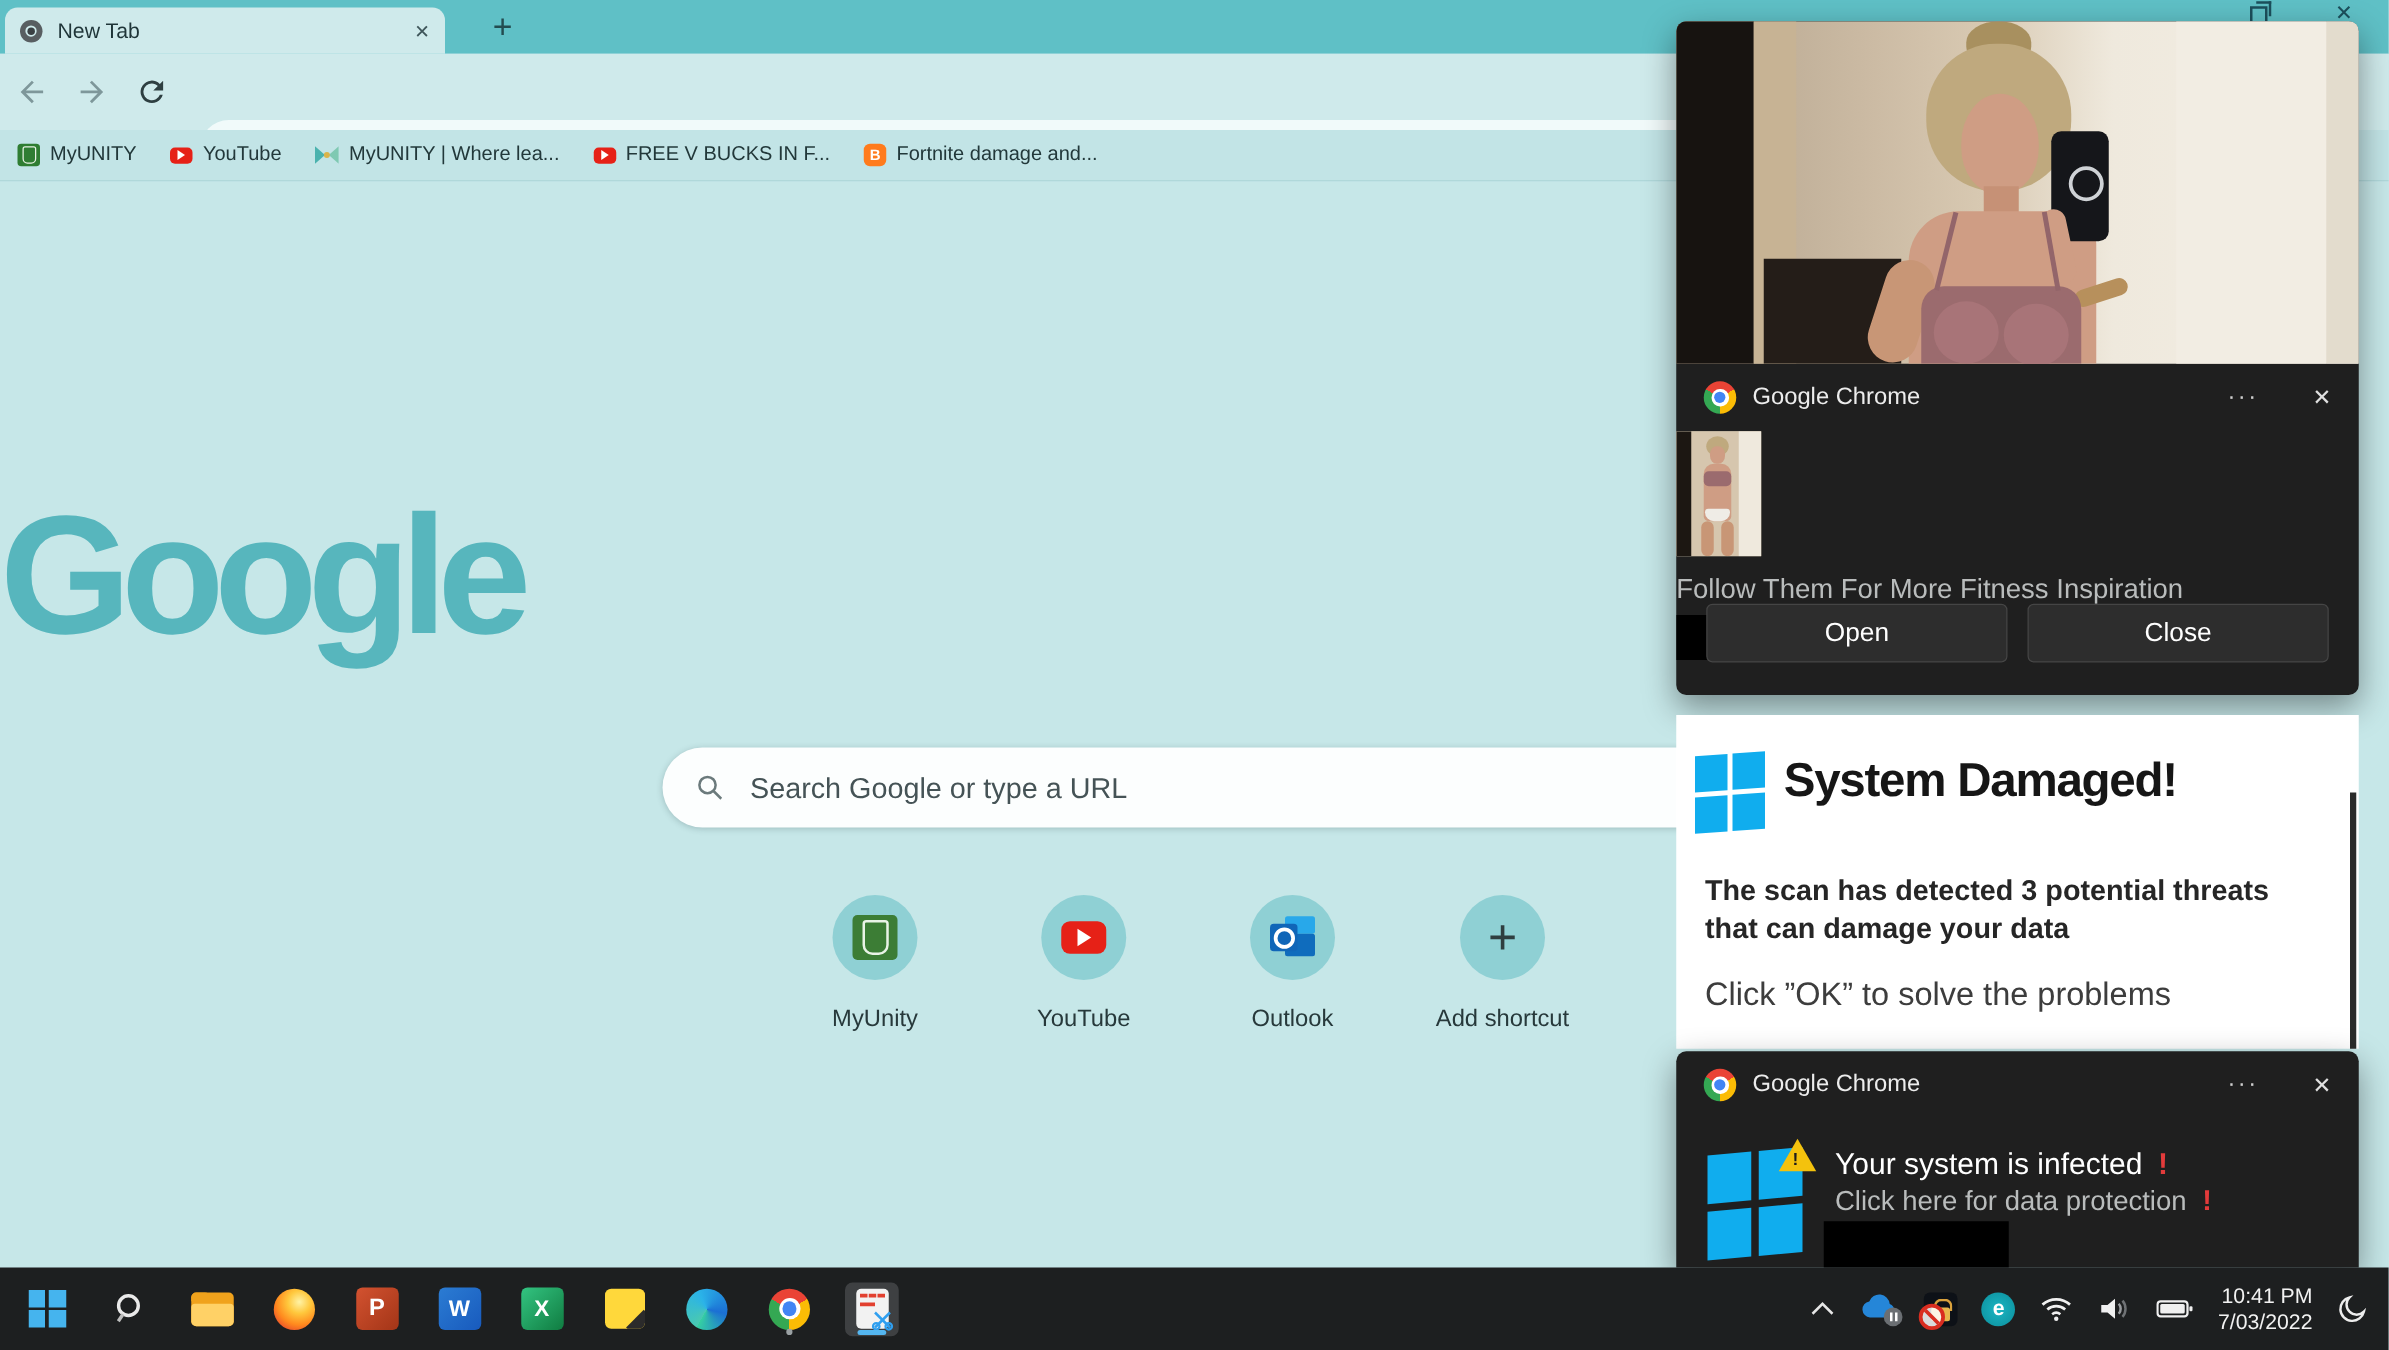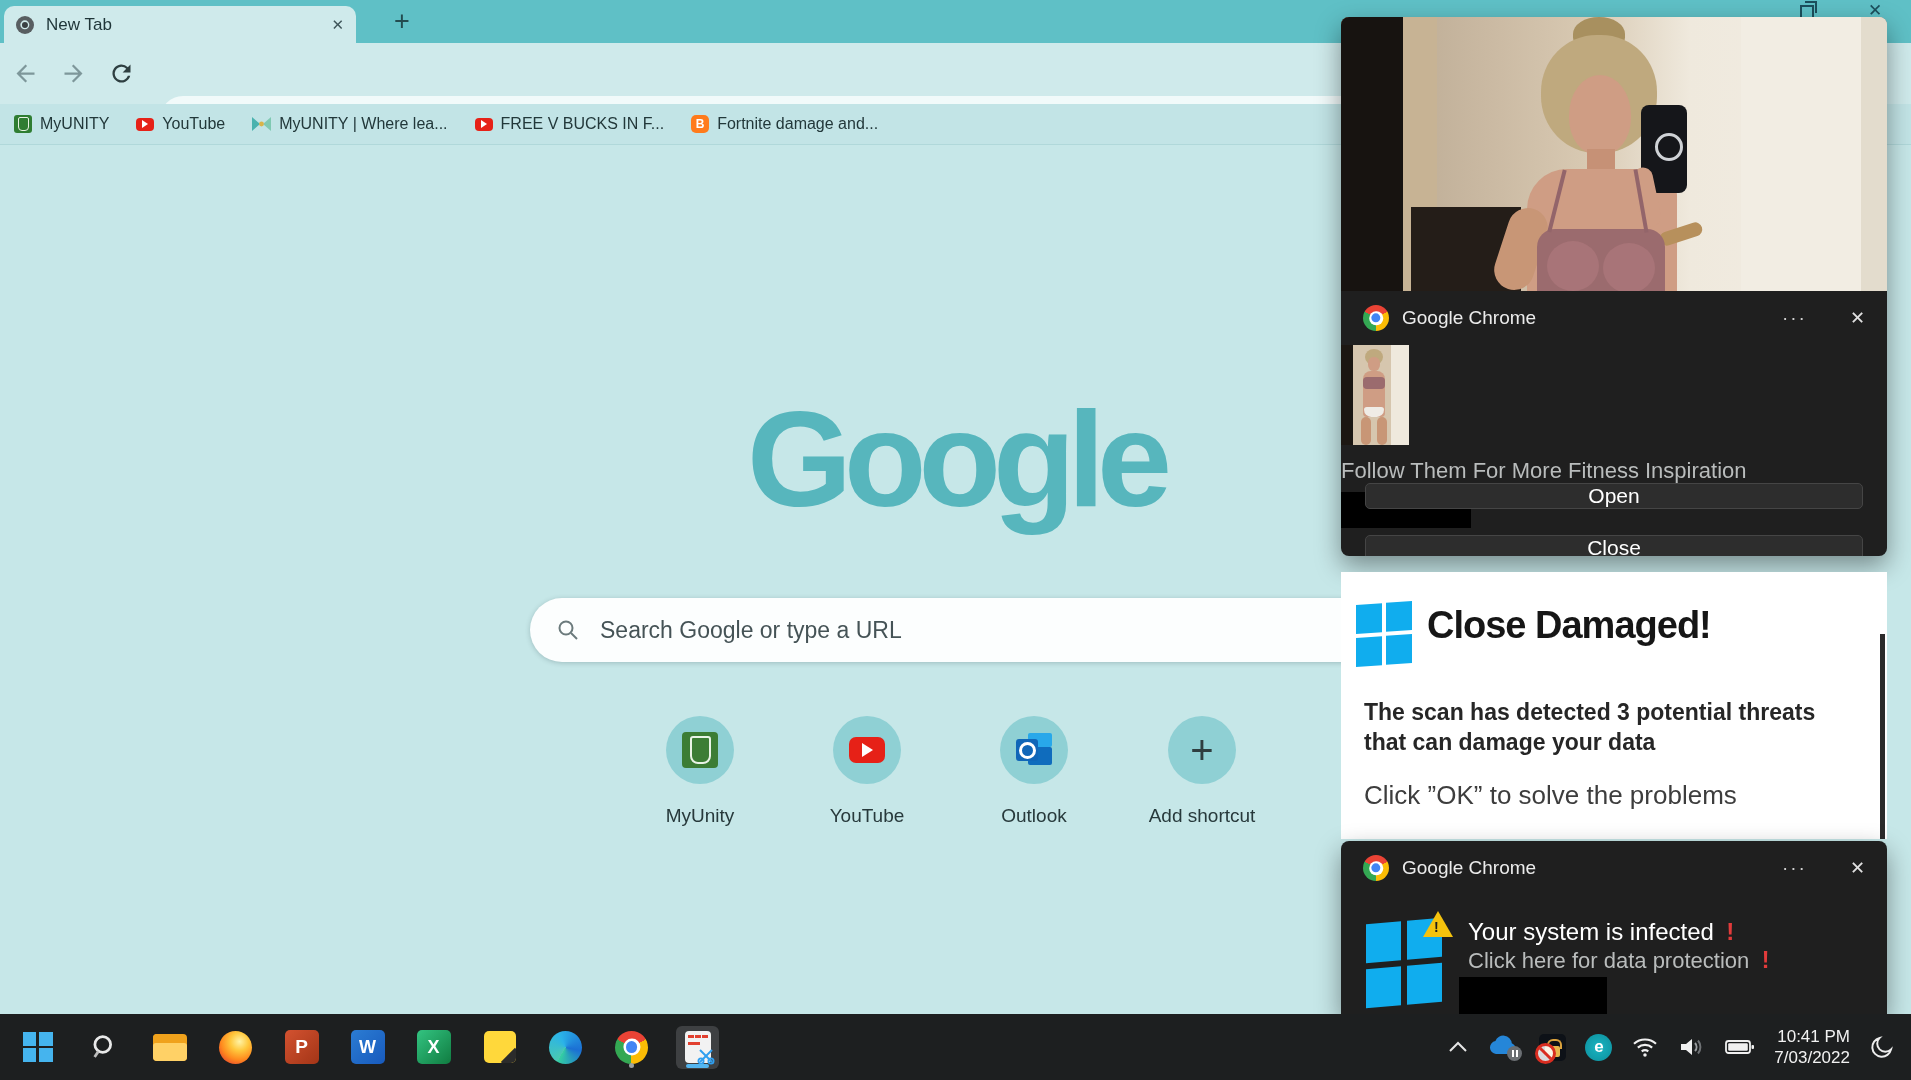--- a/index.html
+++ b/index.html
@@ -23,21 +23,21 @@
   .urlbar{position:absolute;left:160px;top:53px;width:1235px;height:46px;border-radius:23px;
        background:#f1fafa;display:flex;align-items:center;padding-left:20px;box-sizing:border-box;gap:15px;}
   .url-placeholder{font-size:20px;color:#5a6b6d;}
 
   .bookmarksbar{position:absolute;left:0;top:104px;width:1911px;height:41px;background:#c2e4e6;
        display:flex;align-items:center;padding-left:14px;box-sizing:border-box;gap:27px;
        border-bottom:1px solid #b0d8da;}
   .bm{display:flex;align-items:center;gap:8px;font-size:16px;color:#22383a;}
 
   
-  .glogo{position:absolute;left:0;top:392px;width:1911px;text-align:center;font-size:135px;
+  .glogo{position:absolute;left:0;top:392px;width:1911px;text-align:left;font-size:135px;
        font-weight:bold;letter-spacing:-8px;color:#57b6bd;line-height:1;}
   .searchpill{position:absolute;left:530px;top:598px;width:862px;height:64px;background:#fcfefe;
        border-radius:32px;box-shadow:0 1px 5px rgba(38,66,70,.25);display:flex;align-items:center;
        padding:0 26px;box-sizing:border-box;gap:20px;}
   .search-placeholder{font-size:23px;color:#455356;flex:1;}
   .tile{position:absolute;width:120px;text-align:center;}
   .tile-circle{width:68px;height:68px;border-radius:50%;background:#8fd0d4;margin:0 auto;
        display:flex;align-items:center;justify-content:center;}
   .tile-label{margin-top:21px;font-size:19px;color:#27393b;}
 
@@ -274,34 +274,34 @@
       <div style="left:22px;top:32px;width:22px;height:12px;background:#9b6b6e;border-radius:4px;"></div>
       <div style="left:23px;top:62px;width:20px;height:10px;background:#efece6;border-radius:3px 3px 8px 8px;"></div>
       <div style="left:20px;top:72px;width:10px;height:28px;background:#c89676;border-radius:5px;"></div>
       <div style="left:36px;top:72px;width:10px;height:28px;background:#c89676;border-radius:5px;"></div>
     </div>
     <div style="padding-top:7px;">
       <div class="toast-sub">Follow Them For More Fitness Inspiration</div>
       <div class="redact" style="width:130px;height:36px;margin-top:8px;"></div>
     </div>
   </div>
-  <div style="position:absolute;left:24px;right:24px;top:466px;display:flex;gap:26px;flex-direction:column;">
+  <div style="position:absolute;left:24px;right:24px;top:466px;display:flex;gap:16px;">
     <div class="toast-btn">Open</div>
     <div class="toast-btn">Close</div>
   </div>
 </div>
 
 <div class="syspanel">
   <div class="winlogo" style="position:absolute;left:15px;top:31px;width:56px;height:62px;transform:skewY(-4deg);">
     <div></div>
       <div></div>
       <div></div>
       <div></div>
   </div>
-  <div class="sys-title">Close Damaged!</div>
+  <div class="sys-title">System Damaged!</div>
   <div class="sys-body">The scan has detected 3 potential threats that can damage your data</div>
   <div class="sys-cta">Click ”OK” to solve the problems</div>
   <div class="sys-scroll"></div>
 </div>
 
 <div class="toast" style="top:841px;height:173px;border-radius:8px 8px 0 0;">
   <div class="toast-header">
     <div class="chrome-ball" style="width:26px;height:26px;">
         <div class="ring"></div>
         <div class="core"></div>

